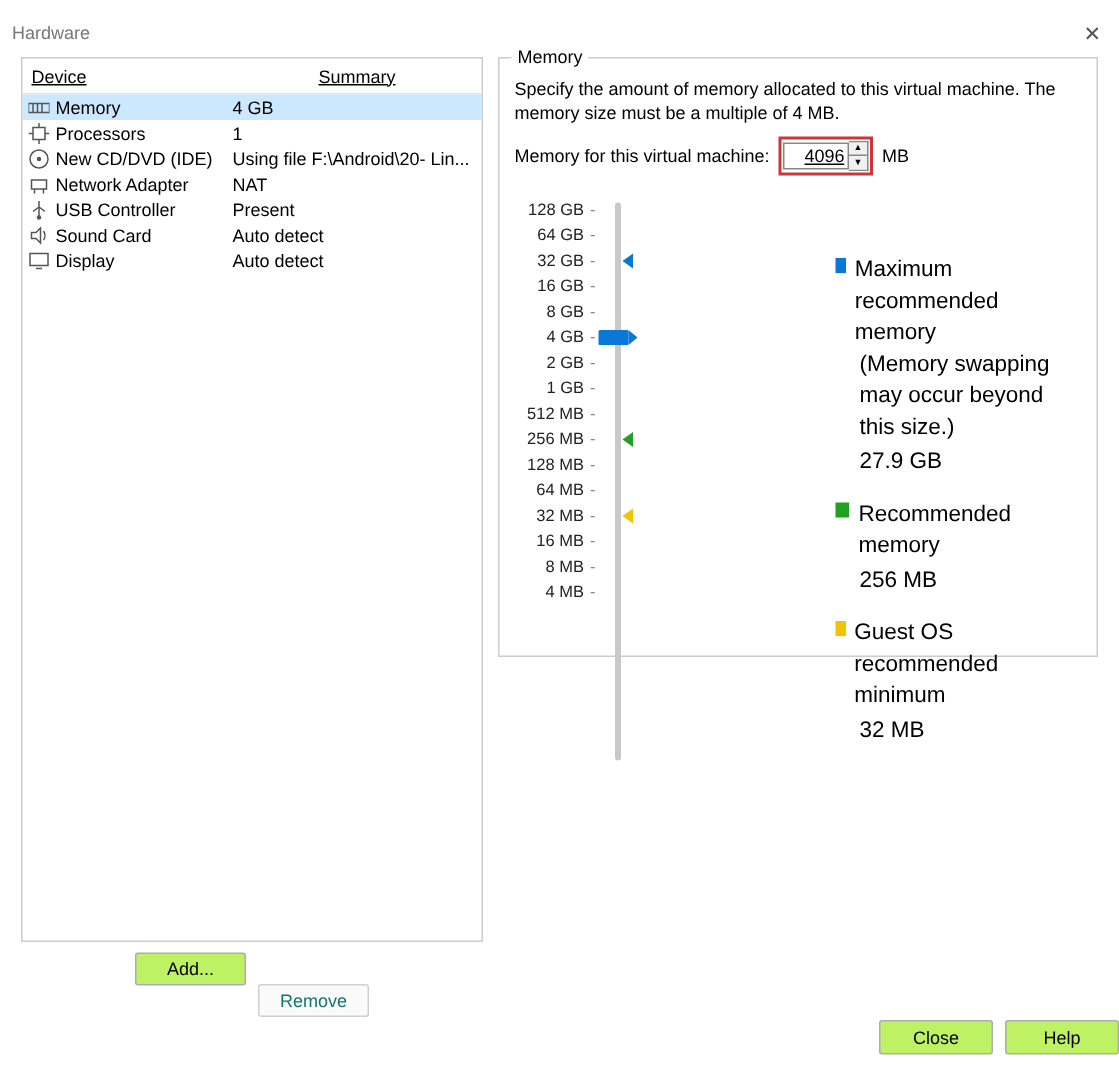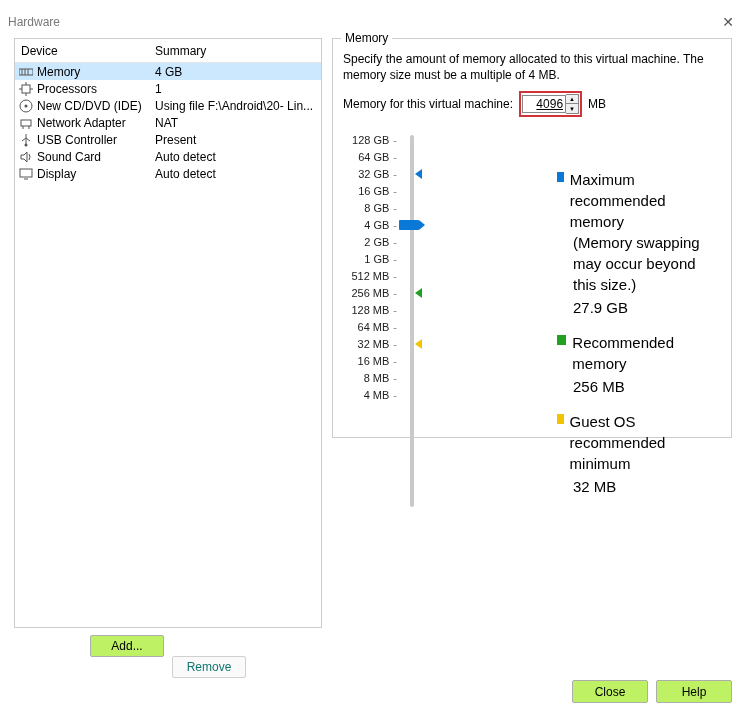--- a/index.html
+++ b/index.html
@@ -33,23 +33,24 @@
     width: 308px;
     height: 590px;
     border: 1px solid #ccc;
     background: #fff;
   }
   .device-header {
     display: flex;
     border-bottom: 1px solid #e4e4e4;
     height: 24px;
     align-items: center;
+    text-decoration: underline;
   }
   .device-header .col-device { width: 134px; padding-left: 6px; }
-  .device-header .col-summary { flex: 1; padding-left: 6px; }
+  .device-header .col-summary { flex: 1; padding-left: 6px; text-align: center; }
   .device-row {
     display: flex;
     height: 17px;
     align-items: center;
   }
   .device-row.selected { background: #cce8ff; }
   .device-row .col-device {
     width: 134px;
     padding-left: 4px;
     display: flex;
@@ -203,21 +204,21 @@
   }
   .sq { width:10px; height:10px; margin-top:3px; display:inline-block;}
   .sq.blue{background:#0a78d6;}
   .sq.green{background:#21a121;}
   .sq.yellow{background:#f0c400;}
   .legend-item .sub { padding-left:16px; color:#000;}
   .legend-item .val { padding-left:16px; margin-top:2px;}
 
   .footer {
     position:absolute;
-    bottom: 10px; right: 14px;
+    bottom: 10px; right: 0;
     display:flex; gap:8px;
   }
   .footer .btn { min-width: 76px; height: 23px; }
 </style>
 </head>
 <body>
 
 <div class="titlebar">
   <span>Hardware</span>
   <span class="close">✕</span>

